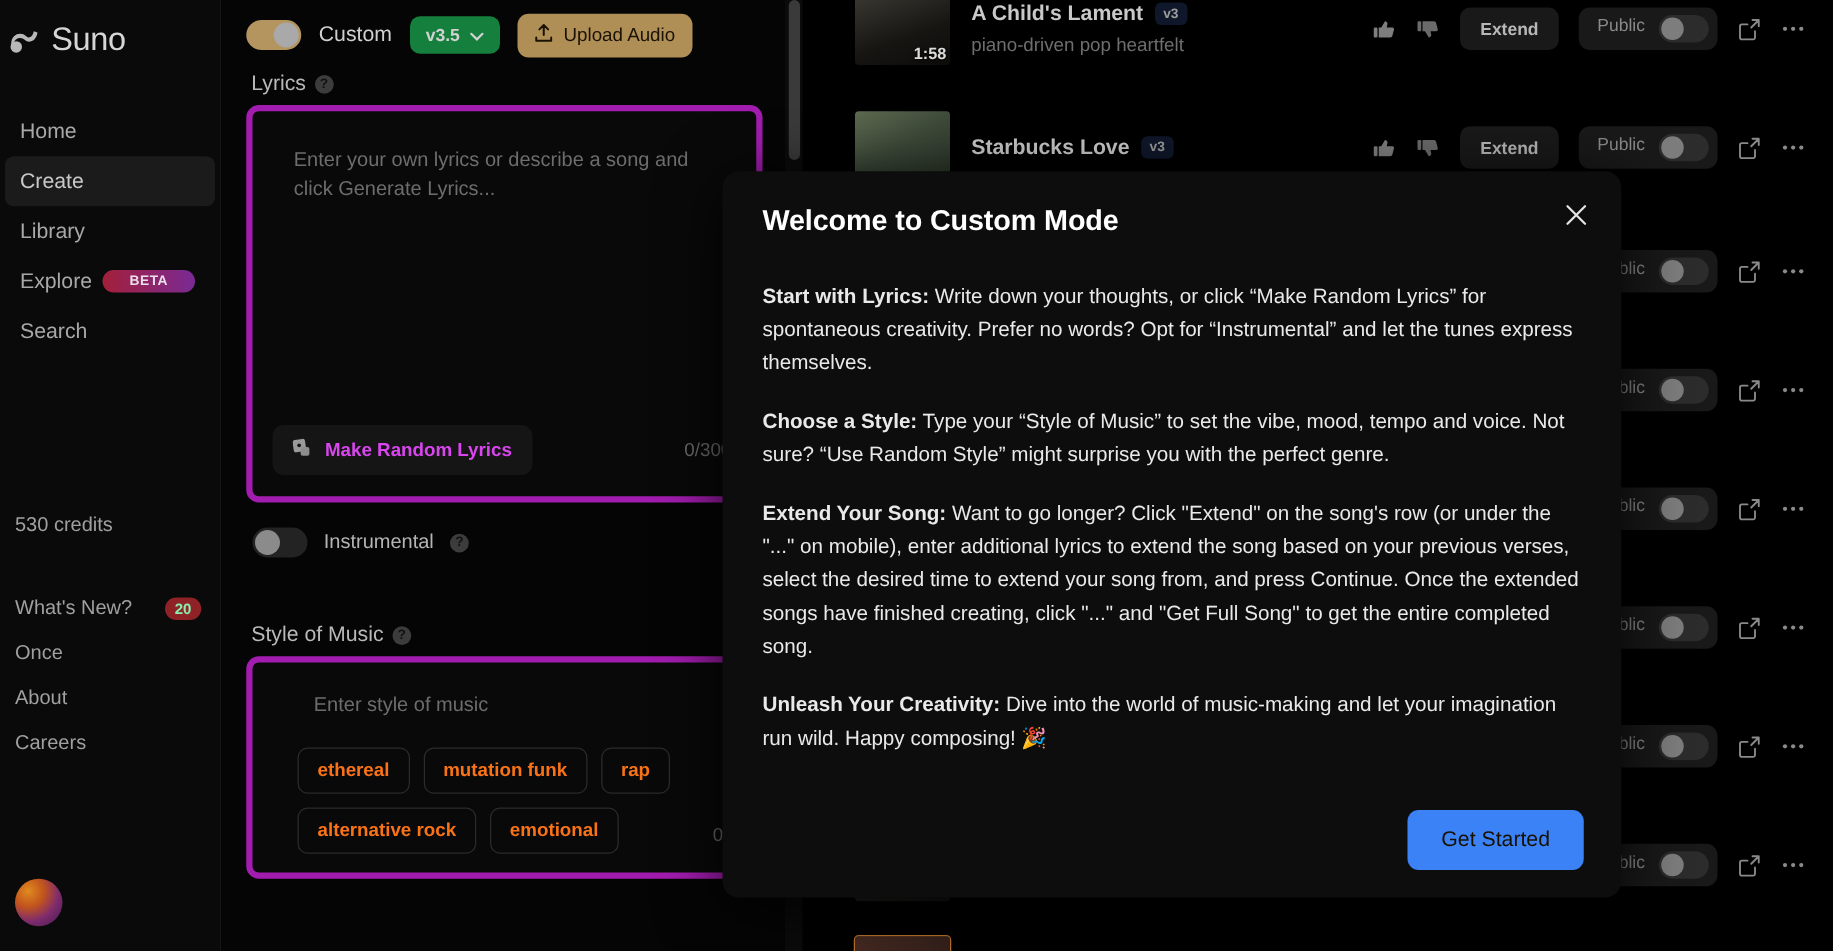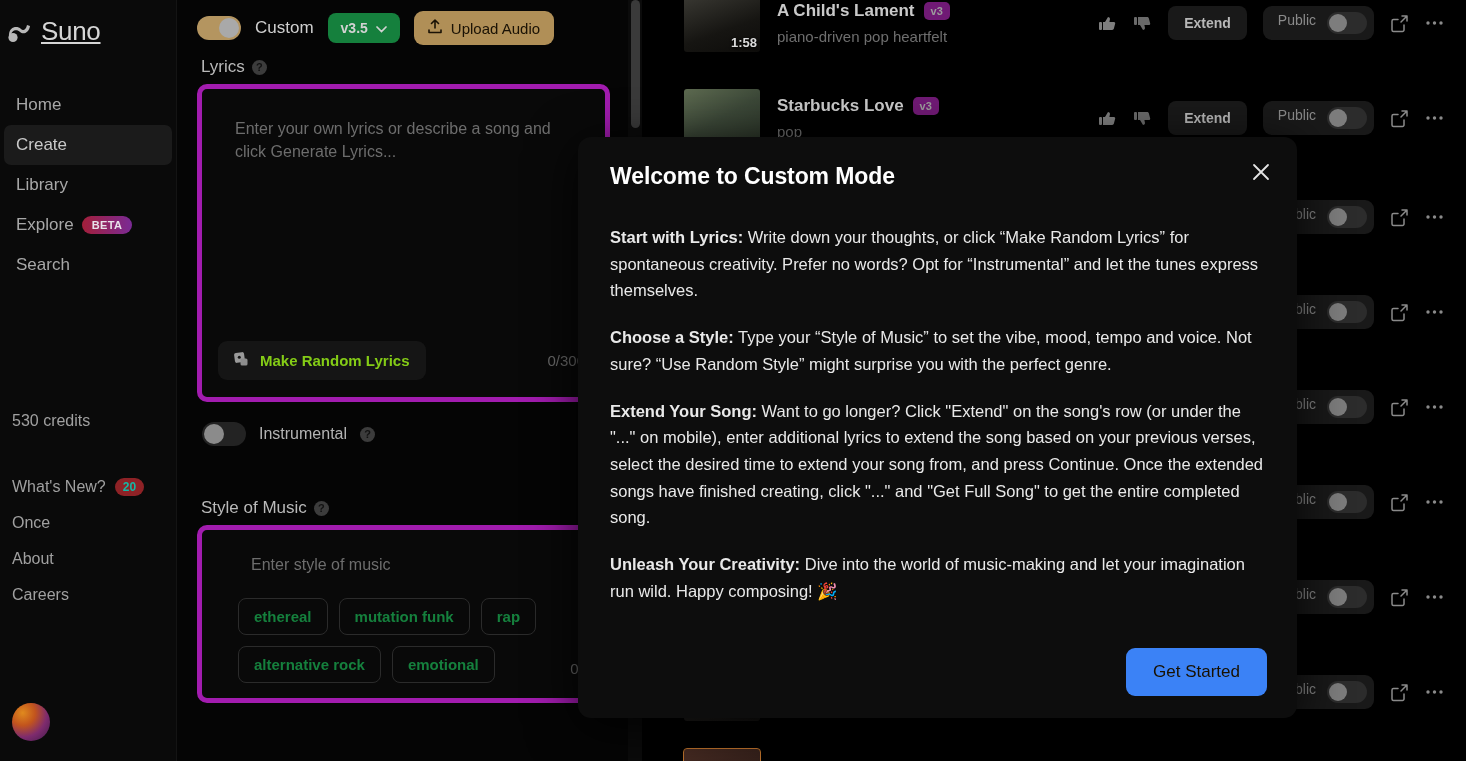--- a/index.html
+++ b/index.html
@@ -11,40 +11,40 @@
   }
   .app { position: relative; width: 1466px; height: 761px; background: #000; }
 
   
   .sidebar {
     position: absolute; left: 0; top: 0; width: 177px; height: 761px;
     background: #0a0a0a; border-right: 1px solid #141414;
   }
   .logo-row { display: flex; align-items: center; gap: 7px; padding: 16px 0 0 8px; }
   .logo-mark { width: 26px; height: 24px; flex: none; }
-  .logo-text { font-size: 26px; color: #d6d6d6; letter-spacing: -0.3px; font-weight: 400; text-decoration: underline; }
+  .logo-text { font-size: 26px; color: #d6d6d6; letter-spacing: -0.3px; font-weight: 400; }
 
   .nav { margin-top: 38px; }
   .nav-item {
     display: flex; align-items: center; gap: 8px;
     height: 40px; padding: 0 12px; margin: 0 4px; border-radius: 7px;
     color: #a8a8a8; font-size: 17px; cursor: pointer;
   }
   .nav-item.active { background: #1b1b1b; color: #c9c9c9; }
   .beta-badge {
     font-size: 11px; font-weight: 700; color: #e8e0ea;
-    padding: 3px 10px; border-radius: 9px; letter-spacing: .4px;
+    padding: 3px 22px; border-radius: 9px; letter-spacing: .4px;
     background: linear-gradient(90deg, #a31f3a 0%, #7a2a95 100%);
   }
   .credits-block { margin-top: 118px; }
   .plain-item { height: 36px; padding: 0 12px; display: flex; align-items: center;
     color: #a0a0a0; font-size: 16px; cursor: pointer; }
   .meta-block { margin-top: 30px; }
   .count-badge {
-    margin-left: 9px; font-size: 12px; font-weight: 700; color: #14b8a6;
+    margin-left: 26px; font-size: 12px; font-weight: 700; color: #86efac;
     background: #8e2226; padding: 2px 8px; border-radius: 9px;
   }
   .avatar {
     position: absolute; left: 12px; bottom: 20px; width: 38px; height: 38px;
     border-radius: 50%;
     background: radial-gradient(circle at 28% 26%, #e08a1e 0%, #c2541d 32%, #7e2b6e 62%, #3f1a4a 100%);
   }
 
   
   .create-panel {
@@ -79,47 +79,47 @@
   .box {
     border: 5px solid #a21caf; border-radius: 10px; background: #090909;
     position: relative;
   }
   .lyrics-box { height: 318px; }
   .ph { color: #6d6d6d; font-size: 16px; line-height: 1.45; padding: 28px 30px 0 33px; }
   .lyr-foot { position: absolute; left: 16px; right: 16px; bottom: 17px;
     display: flex; align-items: center; justify-content: space-between; }
   .rand-btn { display: flex; align-items: center; gap: 10px; background: #151515;
     border-radius: 9px; padding: 10px 16px; font-size: 15px; font-weight: 700;
-    color: #84cc16; cursor: pointer; }
+    color: #d946ef; cursor: pointer; }
   .counter { color: #6a6a6a; font-size: 15px; padding-right: 4px; }
   .inst-row { display: flex; align-items: center; gap: 13px; margin: 20px 0 0 5px; }
   .inst-row .tgl-label { font-size: 16px; color: #b4b4b4; }
   .style-box { height: 178px; margin-top: 2px; padding-left: 16px; }
   .style-ph { color: #6d6d6d; font-size: 16px; padding: 26px 0 0 33px; }
   .chips { display: flex; flex-wrap: wrap; gap: 11px; padding: 24px 0 0 20px; max-width: 360px; }
   .chip { border: 1px solid #2b2b2b; border-radius: 8px; padding: 9px 15px;
-    font-size: 15px; font-weight: 700; color: #15803d; cursor: pointer; }
+    font-size: 15px; font-weight: 700; color: #f97316; cursor: pointer; }
   .style-count { position: absolute; right: 14px; bottom: 21px; color: #6a6a6a; font-size: 15px; }
 
   
   .scroll-track { position: absolute; left: 628px; top: 0; width: 14px; height: 761px; background: #0b0b0b; }
   .scroll-thumb { position: absolute; left: 631px; top: 0px; width: 9px; height: 128px;
     background: #3a3a3a; border-radius: 5px; cursor: pointer; }
 
   
   .song-list { position: absolute; left: 646px; top: 0; width: 820px; height: 761px; overflow: hidden; }
   .song-row { position: absolute; left: 0; width: 820px; height: 86px; display: flex; align-items: center; }
   .thumb { position: relative; width: 76px; height: 58px; border-radius: 3px; flex: none;
     margin-left: 38px; overflow: hidden; background: #1a1a18; }
   .thumb .dur { position: absolute; right: 3px; bottom: 2px; color: #dcdcdc;
     font-size: 13px; font-weight: 700; text-shadow: 0 1px 3px #000; }
   .s-info { margin-left: 17px; width: 330px; }
   .s-title { display: flex; align-items: center; gap: 9px; color: #c9c9c9;
     font-size: 17px; font-weight: 700; }
-  .v-badge { background: #701a75; color: #9c9c9c; font-size: 11px; font-weight: 700;
+  .v-badge { background: #0f172a; color: #9c9c9c; font-size: 11px; font-weight: 700;
     padding: 3px 7px; border-radius: 5px; }
   .s-sub { color: #6e6e6e; font-size: 15px; margin-top: 7px; }
   .s-actions { display: flex; align-items: center; gap: 16px; margin-left: auto; margin-right: 22px; }
   .ico { color: #787878; cursor: pointer; display: flex; align-items: center; }
   .ext-btn { background: #191919; color: #b7b7b7; font-size: 14px; font-weight: 700;
     padding: 9px 16px; border-radius: 8px; cursor: pointer; }
   .pub-tgl { display: flex; align-items: flex-start; gap: 11px; background: #191919;
     padding: 6px 7px 6px 15px; border-radius: 9px; cursor: pointer; }
   .pub-tgl span { color: #8a8a8a; font-size: 14px; }
   .pub-sw { width: 40px; height: 22px; border-radius: 11px; background: #2c2c2c; position: relative; }
@@ -316,21 +316,20 @@
 
     <div class="song-row" style="top:75px">
       <div class="thumb" style="background:linear-gradient(150deg,#5d6a50,#3c4838 50%,#2a3327)">
         <span class="dur"></span>
       </div>
       <div class="s-info">
         <div class="s-title">
           <span>Starbucks Love</span>
           <span class="v-badge">v3</span>
         </div>
-        <div class="s-sub">pop</div>
       </div>
       <div class="s-actions">
         <span class="ico">
             <svg width="19" height="19" viewBox="0 0 19 19">
               <path d="M5 8h2l3-5c1 0 2 .7 2 2l-.6 3H16c.8 0 1.4.8 1.2 1.6l-1.3 5c-.2.8-.9 1.4-1.7 1.4H5z" fill="#7e7e7e"></path>
               <rect x="1" y="8" width="3" height="8" rx="1" fill="#7e7e7e"></rect>
             </svg>
           </span>
         <span class="ico">
             <svg width="19" height="19" viewBox="0 0 19 19">

